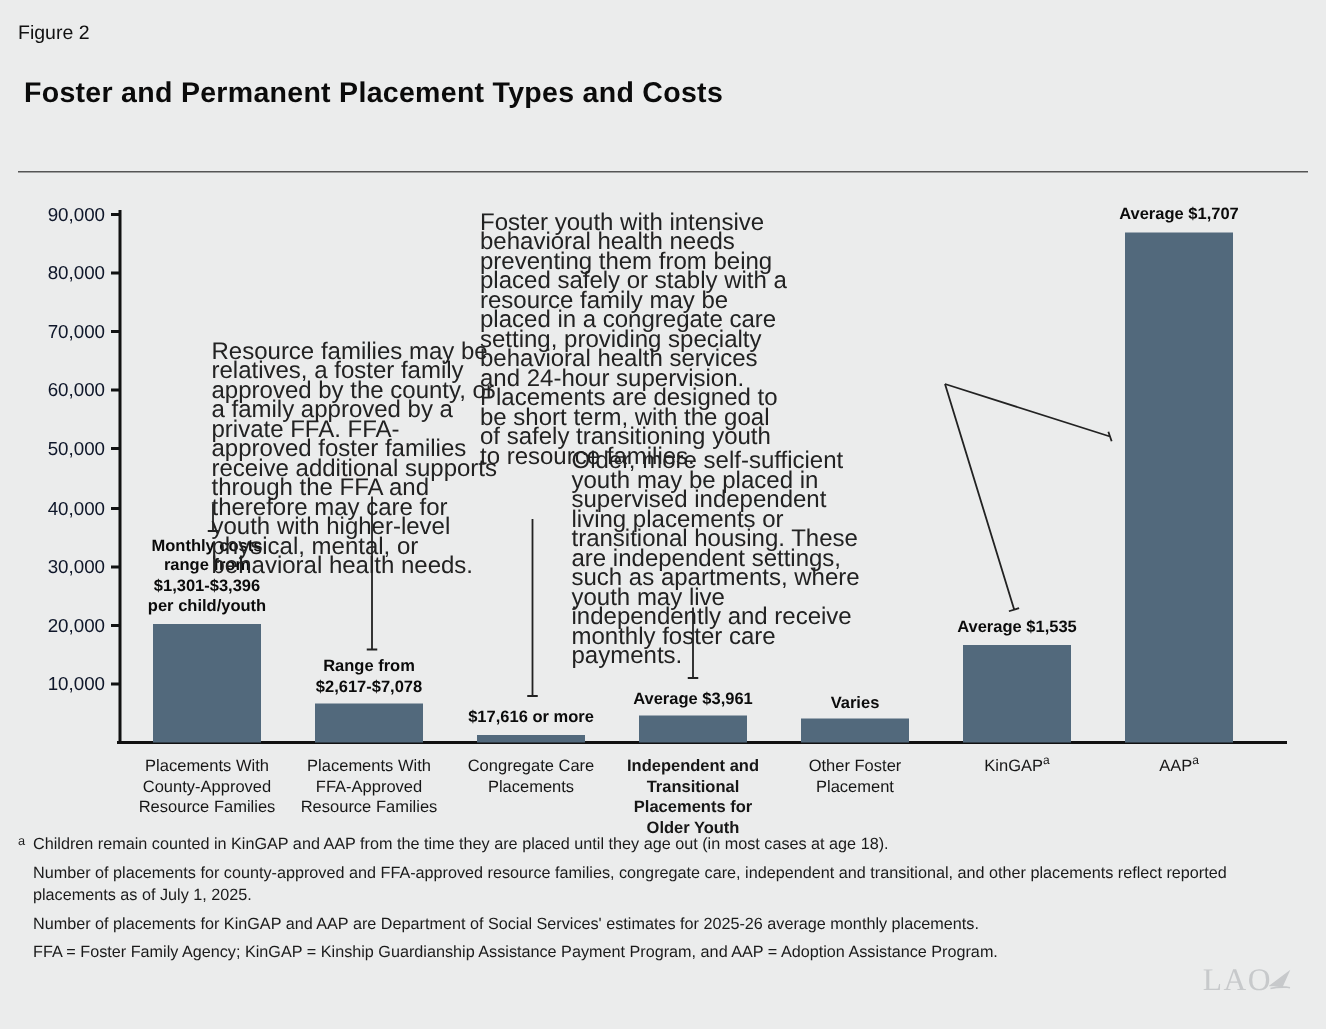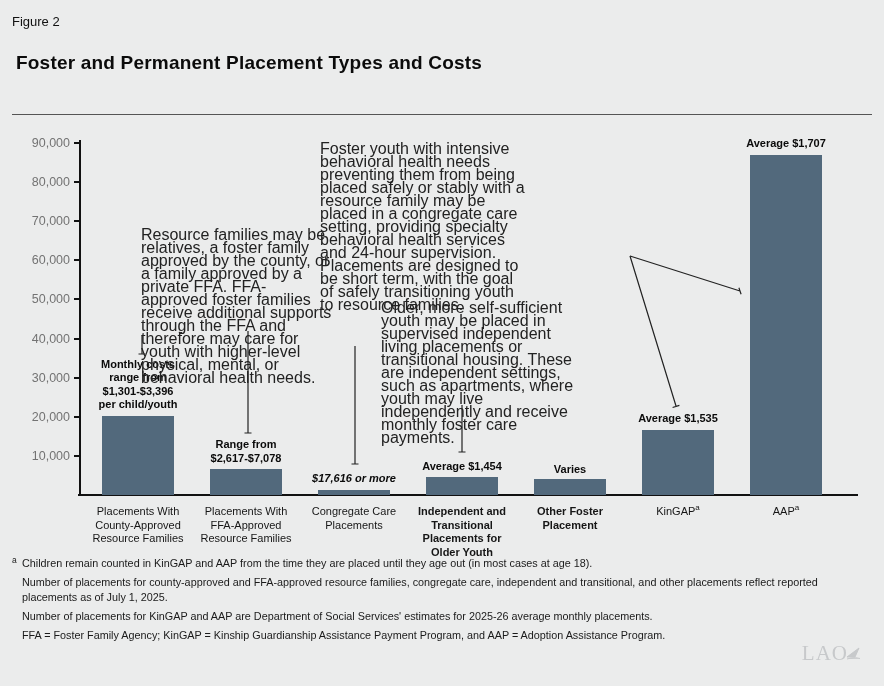--- a/index.html
+++ b/index.html
@@ -15,21 +15,21 @@
 
   .figure-label { position:absolute; left:12px; top:14px; font-size:13px; color:#111; }
   .page-title  { position:absolute; left:16px; top:52px; font-size:19px; font-weight:bold; color:#0b0b0b; letter-spacing:0.2px; }
   .page-subtitle { position:absolute; left:12px; top:82px; font-size:15.5px; color:#2e2e2e; }
   .header-rule { position:absolute; left:12px; top:114px; width:860px; height:0; border-top:1px solid #555; }
 
   
   .y-axis-line { position:absolute; left:79px; top:140px; width:2px; height:356px; background:#111; }
   .x-axis-line { position:absolute; left:78px; top:494px; width:780px; height:2px; background:#111; }
   .y-tick { position:absolute; width:6px; height:2px; background:#111; }
-  .y-tick-label { position:absolute; font-size:12.5px; color:#737373; text-align:right; width:52px; }
+  .y-tick-label { position:absolute; font-size:12.5px; color:#0f172a; text-align:right; width:52px; }
 
   .bar { position:absolute; background:#52697c; }
   .bar-value-label { position:absolute; font-size:11px; font-weight:bold; text-align:center; line-height:13.5px; white-space:pre-line; color:#0b0b0b; }
   .category-label { position:absolute; font-size:11px; text-align:center; line-height:13.5px; white-space:pre-line; color:#161616; }
   .category-label sup { font-size:8px; line-height:0; }
 
   .annotation { position:absolute; font-size:16px; line-height:13px; color:#222; }
 
   #leader-lines { position:absolute; left:0; top:0; width:884px; height:686px; pointer-events:none; }
 
@@ -79,32 +79,32 @@
       <div class="category-label" style="left: 76px; width: 124px; top: 505px;">Placements With
 County-Approved
 Resource Families</div>
       <div class="bar" style="left: 210px; top: 469.187px; width: 72px; height: 25.8133px; background: rgb(82, 105, 124);"></div>
       <div class="bar-value-label" style="left: 171px; width: 150px; top: 438.187px;">Range from
 $2,617-$7,078</div>
       <div class="category-label" style="left: 184px; width: 124px; top: 505px;">Placements With
 FFA-Approved
 Resource Families</div>
       <div class="bar" style="left: 318px; top: 489.916px; width: 72px; height: 5.08444px; background: rgb(82, 105, 124);"></div>
-      <div class="bar-value-label" style="left: 279px; width: 150px; top: 472.416px; font-style: italic;">$17,616 or more</div>
+      <div class="bar-value-label" style="left: 279px; width: 150px; top: 472.416px;">$17,616 or more</div>
       <div class="category-label" style="left: 292px; width: 124px; top: 505px;">Congregate Care
 Placements</div>
       <div class="bar" style="left: 426px; top: 477.009px; width: 72px; height: 17.9911px; background: rgb(82, 105, 124);"></div>
-      <div class="bar-value-label" style="left: 387px; width: 150px; top: 459.509px;">Average $1,454</div>
+      <div class="bar-value-label" style="left: 387px; width: 150px; top: 459.509px;">Average $3,961</div>
       <div class="category-label" style="left: 400px; width: 124px; top: 505px; font-weight: bold;">Independent and
 Transitional
 Placements for
 Older Youth</div>
       <div class="bar" style="left: 534px; top: 478.573px; width: 72px; height: 16.4267px; background: rgb(82, 105, 124);"></div>
       <div class="bar-value-label" style="left: 495px; width: 150px; top: 463px;">Varies</div>
-      <div class="category-label" style="left: 508px; width: 124px; top: 505px; font-weight: bold;">Other Foster
+      <div class="category-label" style="left: 508px; width: 124px; top: 505px;">Other Foster
 Placement</div>
       <div class="bar" style="left: 642px; top: 429.684px; width: 72px; height: 65.3156px; background: rgb(82, 105, 124);"></div>
       <div class="bar-value-label" style="left: 603px; width: 150px; top: 412.184px;">Average $1,535</div>
       <div class="category-label" style="left: 616px; width: 124px; top: 505px;">KinGAP<sup>a</sup></div>
       <div class="bar" style="left: 750px; top: 154.733px; width: 72px; height: 340.267px; background: rgb(82, 105, 124);"></div>
       <div class="bar-value-label" style="left: 711px; width: 150px; top: 137.233px;">Average $1,707</div>
       <div class="category-label" style="left: 724px; width: 124px; top: 505px;">AAP<sup>a</sup></div>
     </div>
 
   <div class="annotation" style="left:141px; top:228px; width:192px;">Resource families may be relatives, a foster family approved by the county, or a family approved by a private FFA. FFA-approved foster families receive additional supports through the FFA and therefore may care for youth with higher-level physical, mental, or behavioral health needs.</div>

